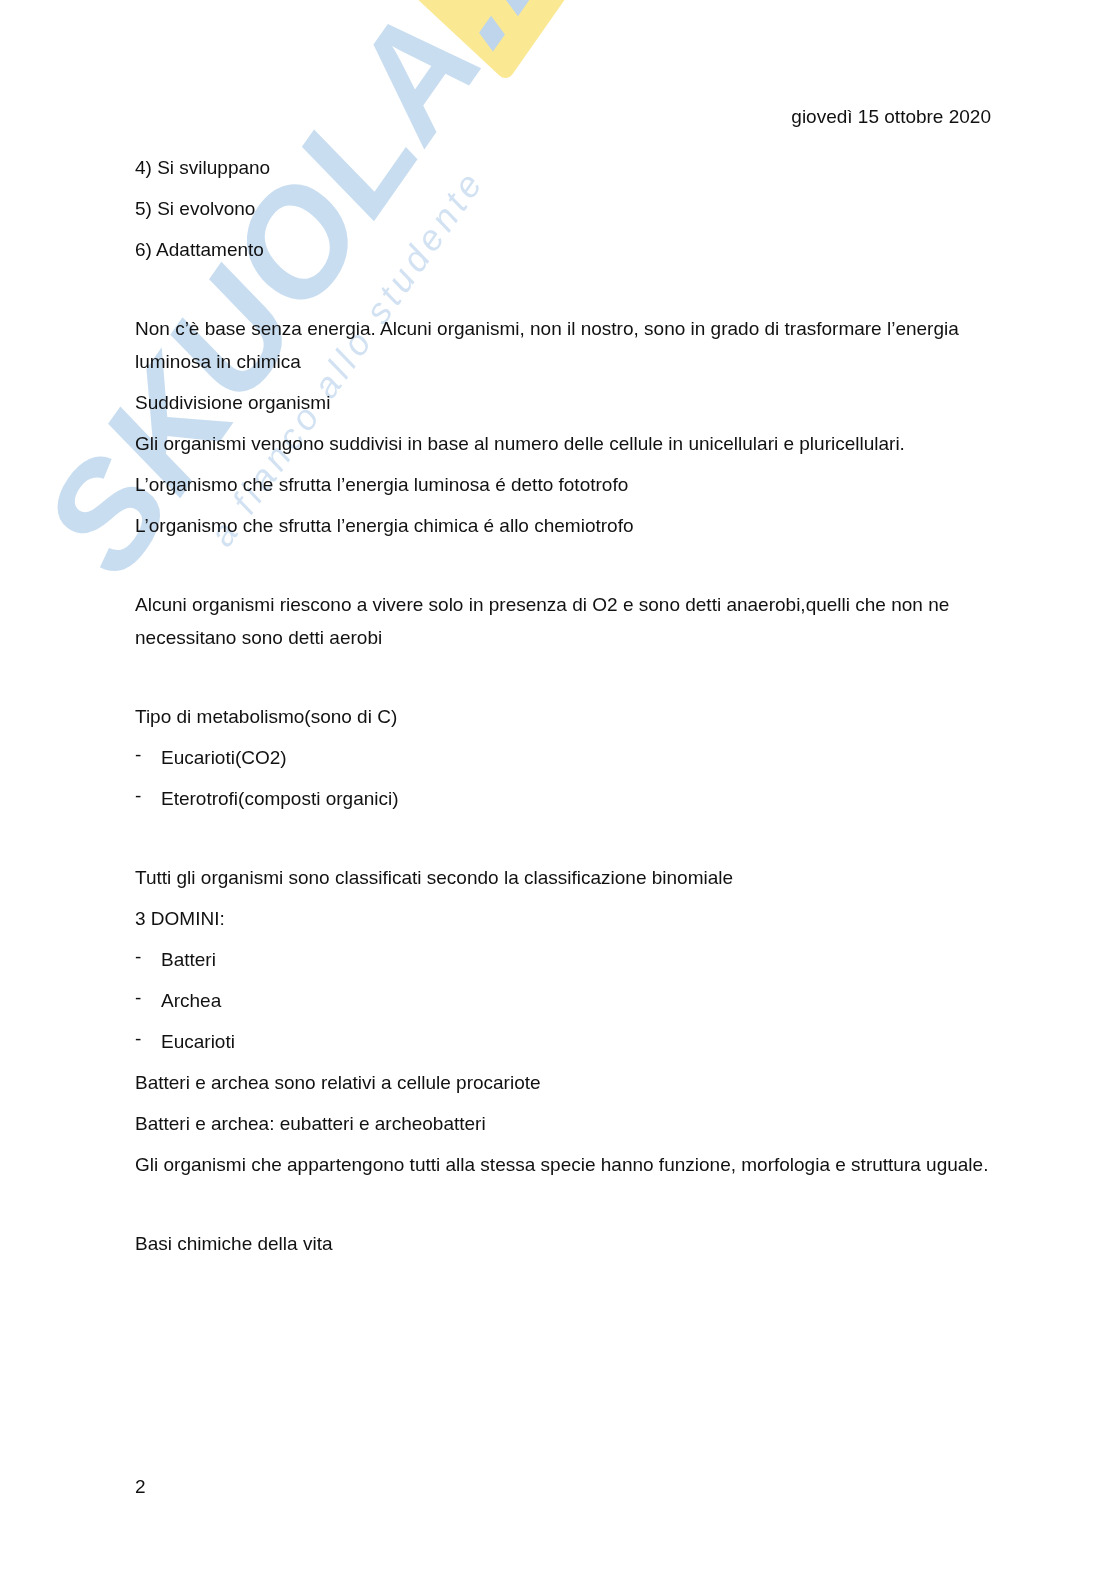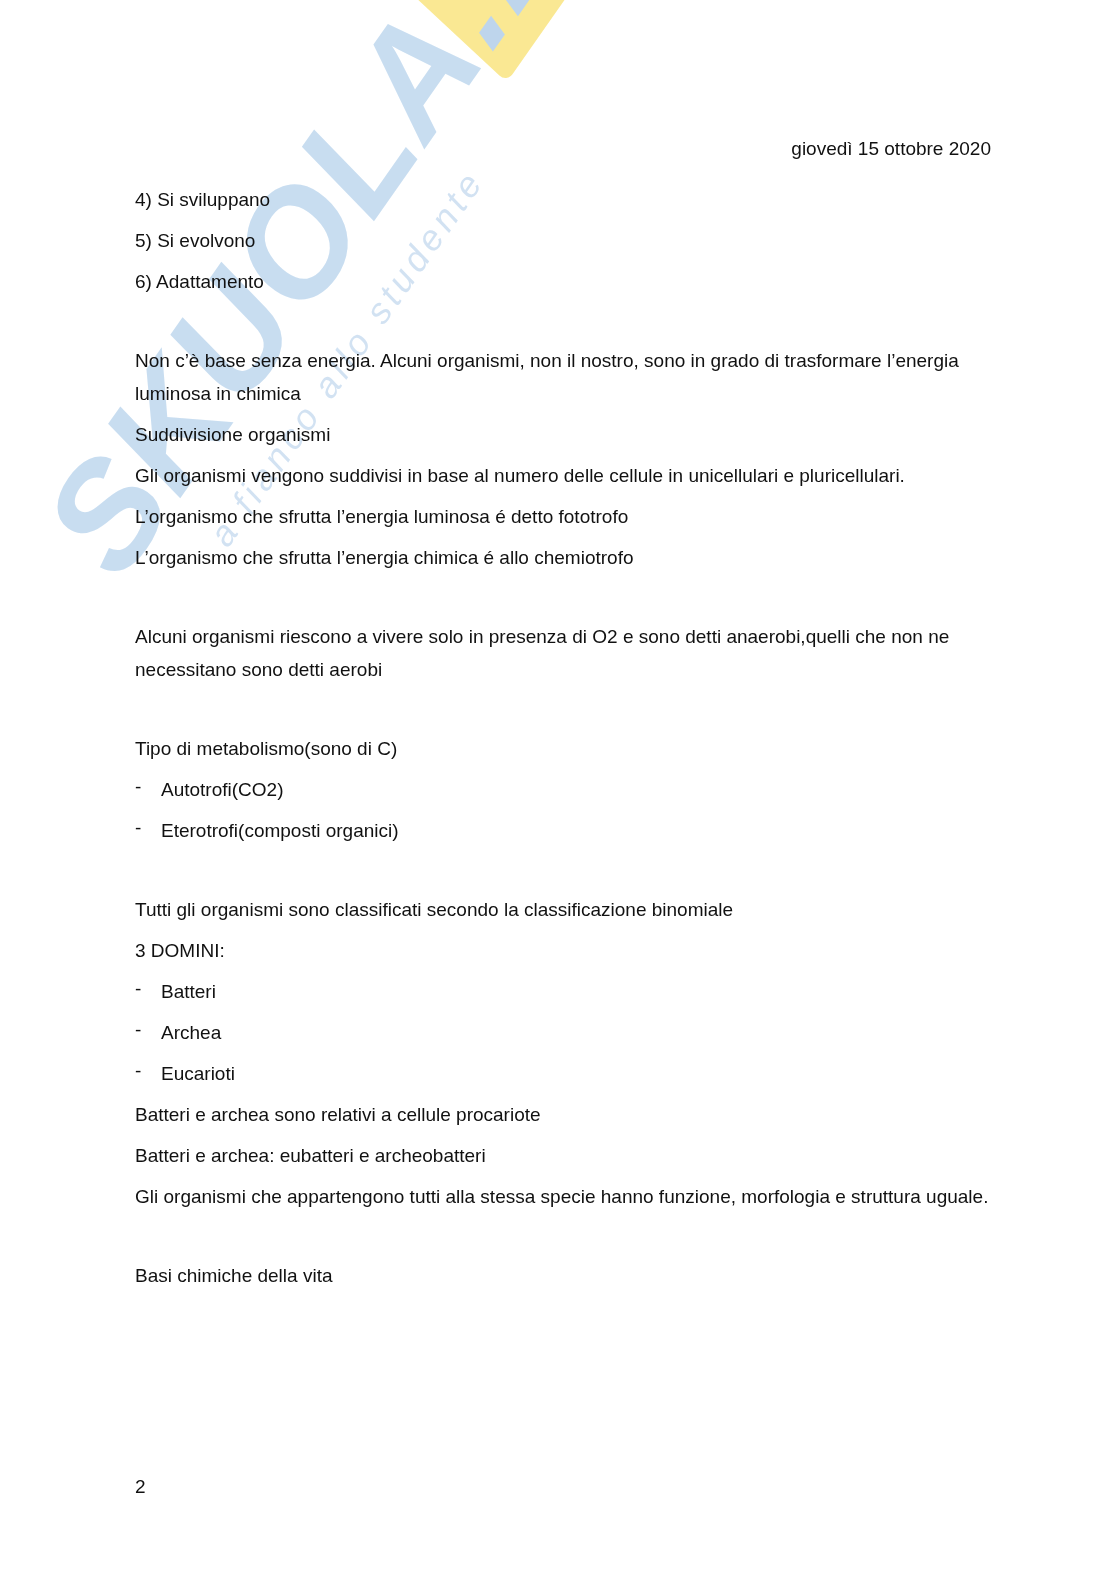--- a/index.html
+++ b/index.html
@@ -58,21 +58,20 @@
     left: 135px;
     top: 100px;
     width: 856px;
     z-index: 1;
     font-size: 19px;
     line-height: 33px;
   }
   .date-line {
     text-align: right;
     margin-bottom: 18px;
-    margin-top: 32px;
   }
   .block { margin-bottom: 8px; }
   .gap { margin-top: 46px; }
   .heading { font-weight: normal; }
   .dash { display: flex; }
   .dash-marker {
     width: 26px;
     flex: 0 0 26px;
     position: relative;
     top: -3px;
@@ -112,21 +111,21 @@
     <div class="block">Gli organismi vengono suddivisi in base al numero delle cellule in unicellulari e pluricellulari.</div>
     <div class="block">L’organismo che sfrutta l’energia luminosa é detto fototrofo</div>
     <div class="block">L’organismo che sfrutta l’energia chimica é allo chemiotrofo</div>
 
     <div class="block gap">Alcuni organismi riescono a vivere solo in presenza di O2 e sono detti anaerobi,quelli che non ne necessitano sono detti aerobi</div>
 
     <div class="block gap">Tipo di metabolismo(sono di C)</div>
 
     <div class="block dash">
       <span class="dash-marker">-</span>
-      <span class="dash-text">Autotrofi(CO2)</span>
+      <span class="dash-text">Eucarioti(CO2)</span>
     </div>
     <div class="block dash">
       <span class="dash-marker">-</span>
       <span class="dash-text">Eterotrofi(composti organici)</span>
     </div>
 
     <div class="block gap">Tutti gli organismi sono classificati secondo la classificazione binomiale</div>
     <div class="block">3 DOMINI:</div>
 
     <div class="block dash">

